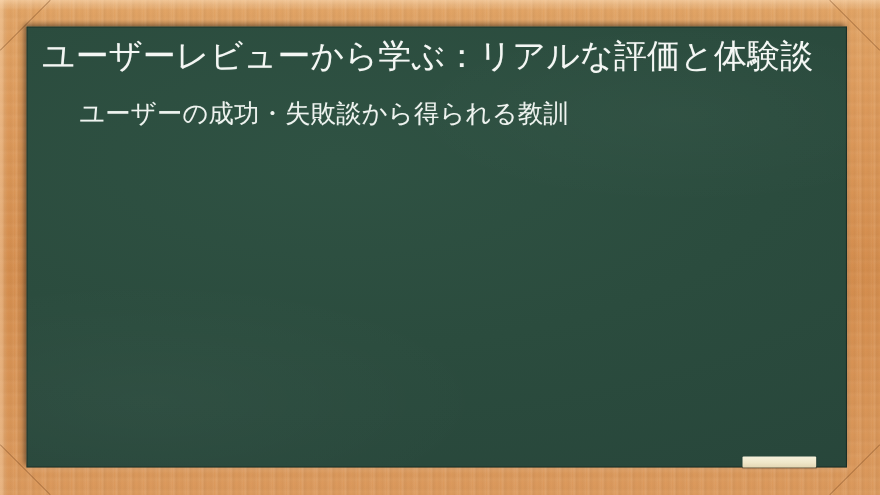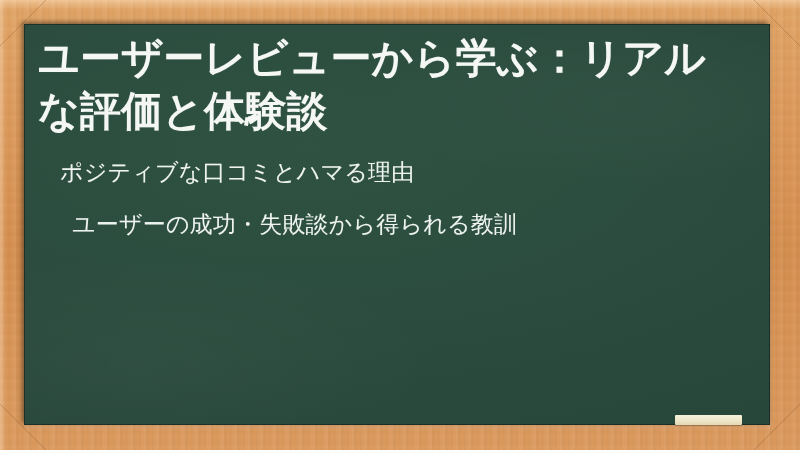--- a/index.html
+++ b/index.html
@@ -98,23 +98,23 @@
 
   
   .content {
     position: absolute;
     left: 0; top: 0; right: 0; bottom: 0;
     padding: 8px 22px 0 14px;
     box-sizing: border-box;
   }
   .title {
     color: #f4f7f4;
-    font-size: 41px;
+    font-size: 30px;
     line-height: 1.30;
-    font-weight: 700;
+    font-weight: 400;
     letter-spacing: .1px;
     margin: 0;
     text-shadow: 0 0 1px rgba(255,255,255,.25);
     white-space: pre-wrap;
     word-break: break-all;
   }
   .bullets {
     list-style: none;
     margin: 22px 0 0 0;
     padding: 0 0 0 22px;
@@ -157,21 +157,20 @@
     <div class="miter br"></div>
   </div>
 
   <div class="board">
     <div class="board-dust"></div>
 
     <div class="content">
       <h1 class="title">ユーザーレビューから学ぶ：リアルな評価と体験談</h1>
 
       <ul class="bullets">
-        <li>ポジティブな口コミとハマる理由</li>
         <li>ユーザーの成功・失敗談から得られる教訓</li>
       </ul>
     </div>
   </div>
 
   <div class="chalk"></div>
 
 </div>
 
 </body></html>

